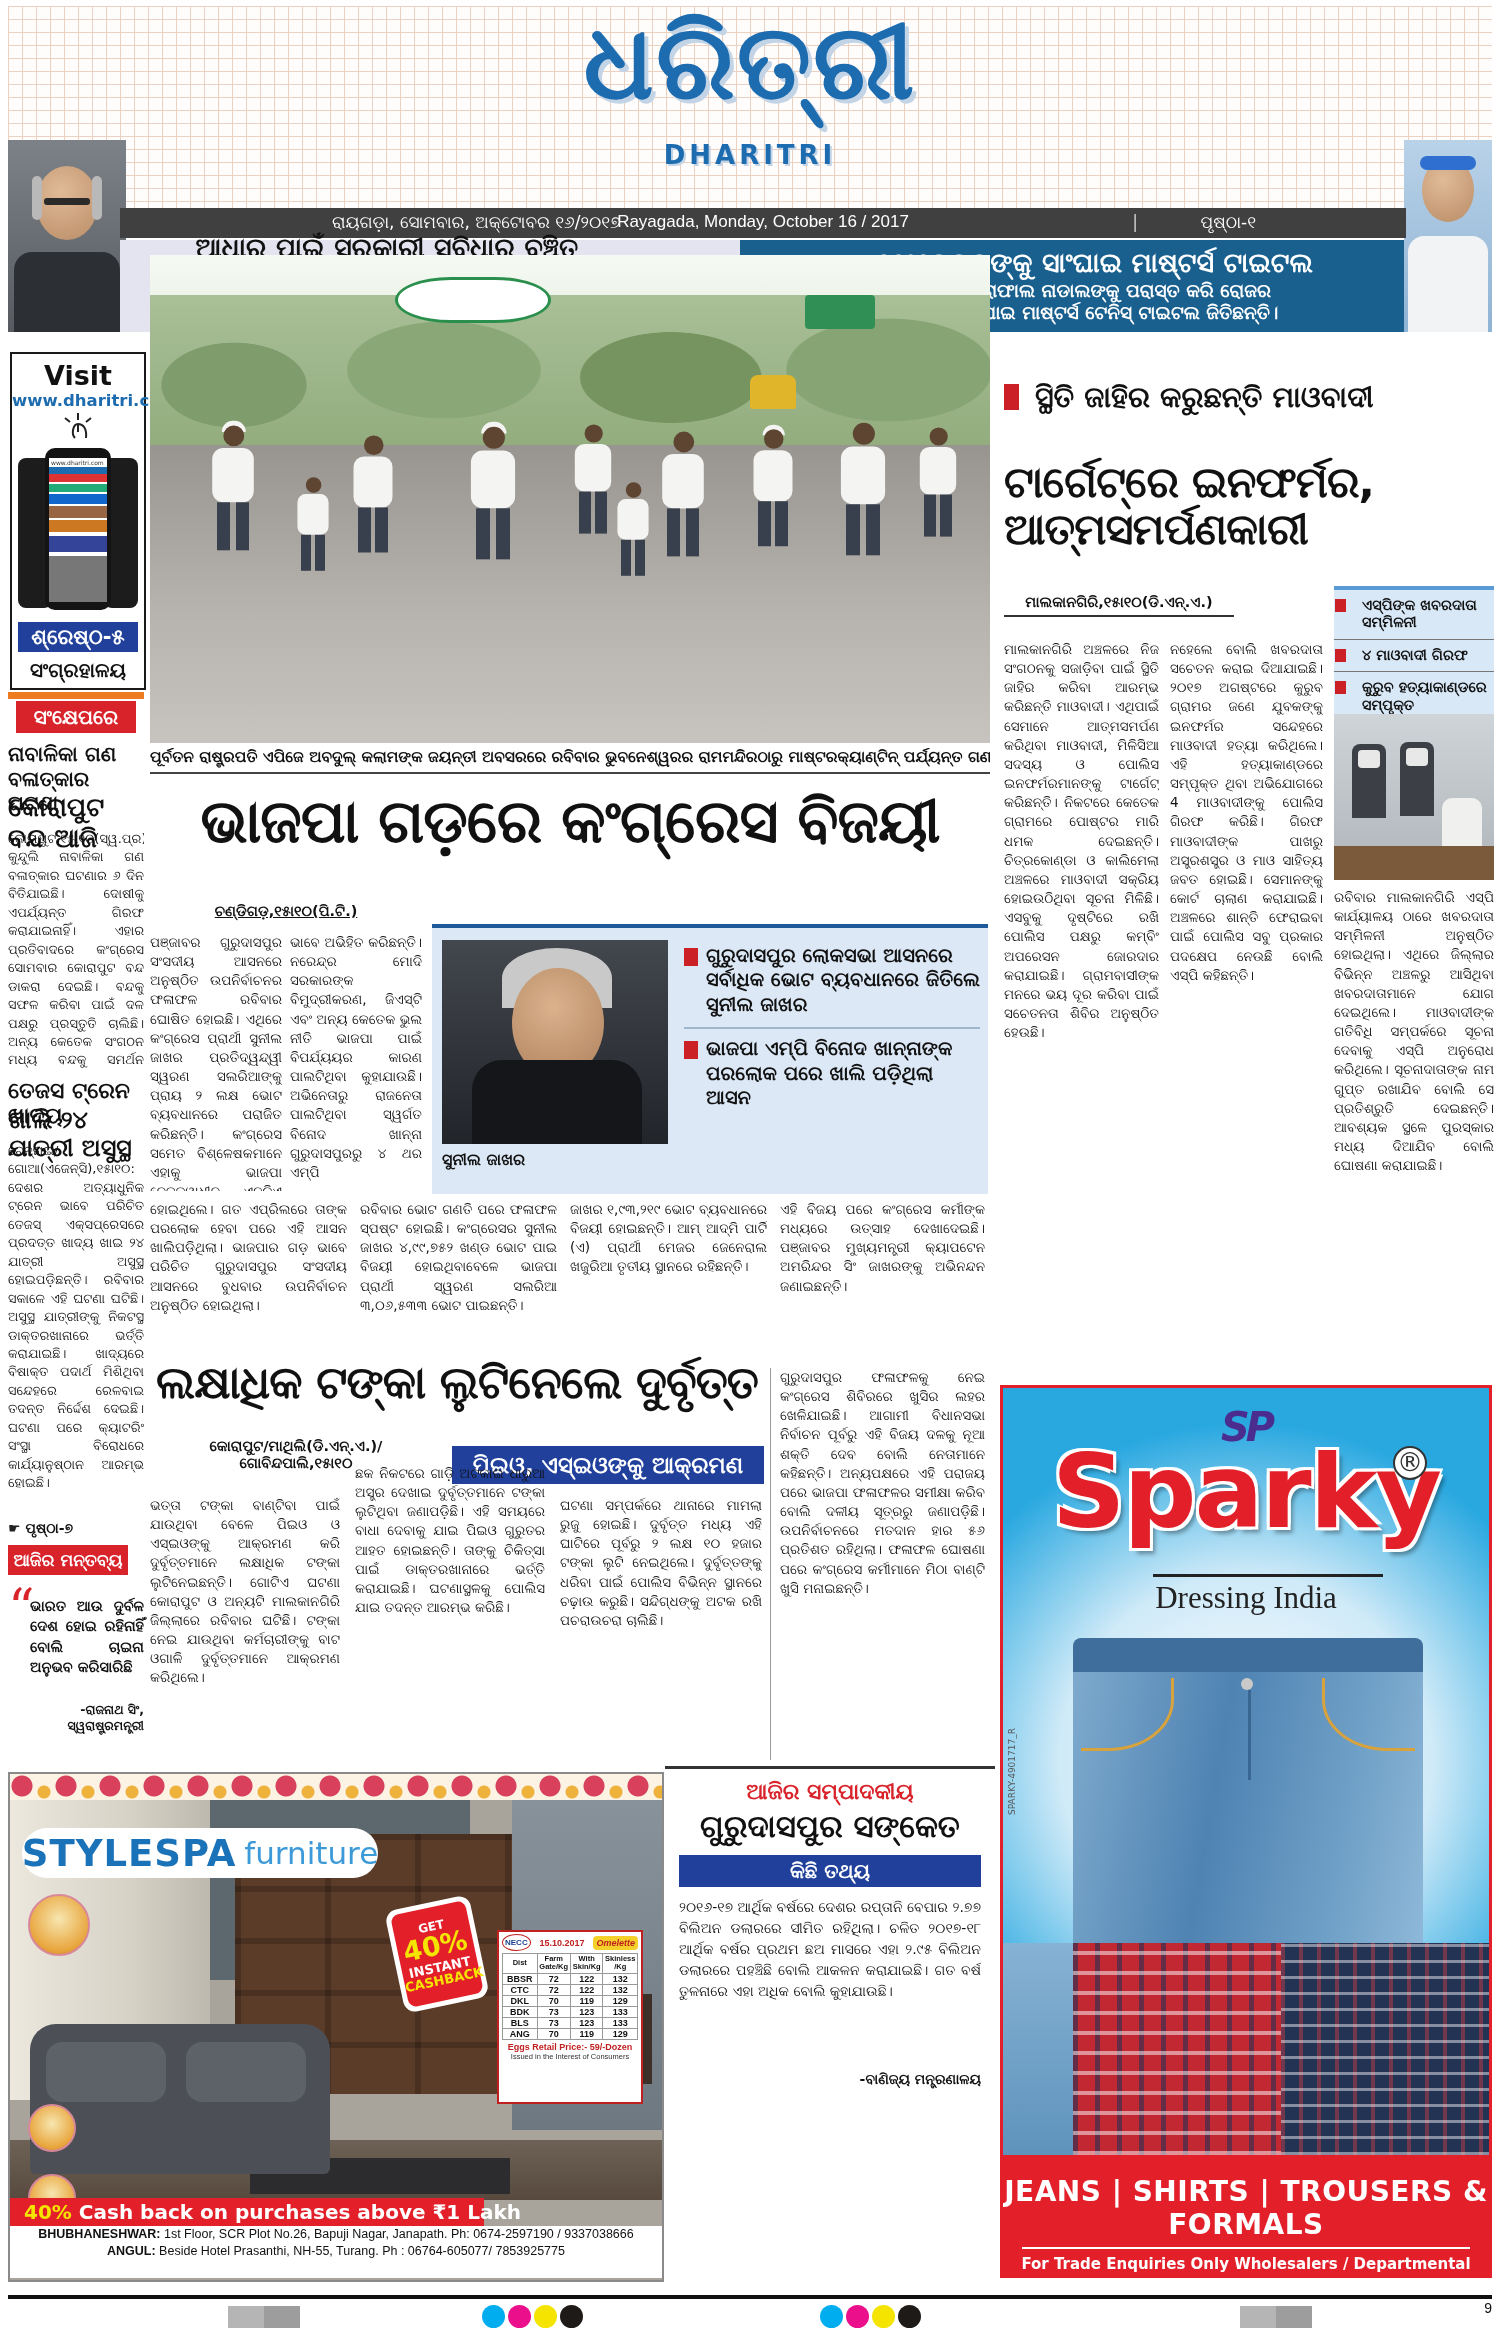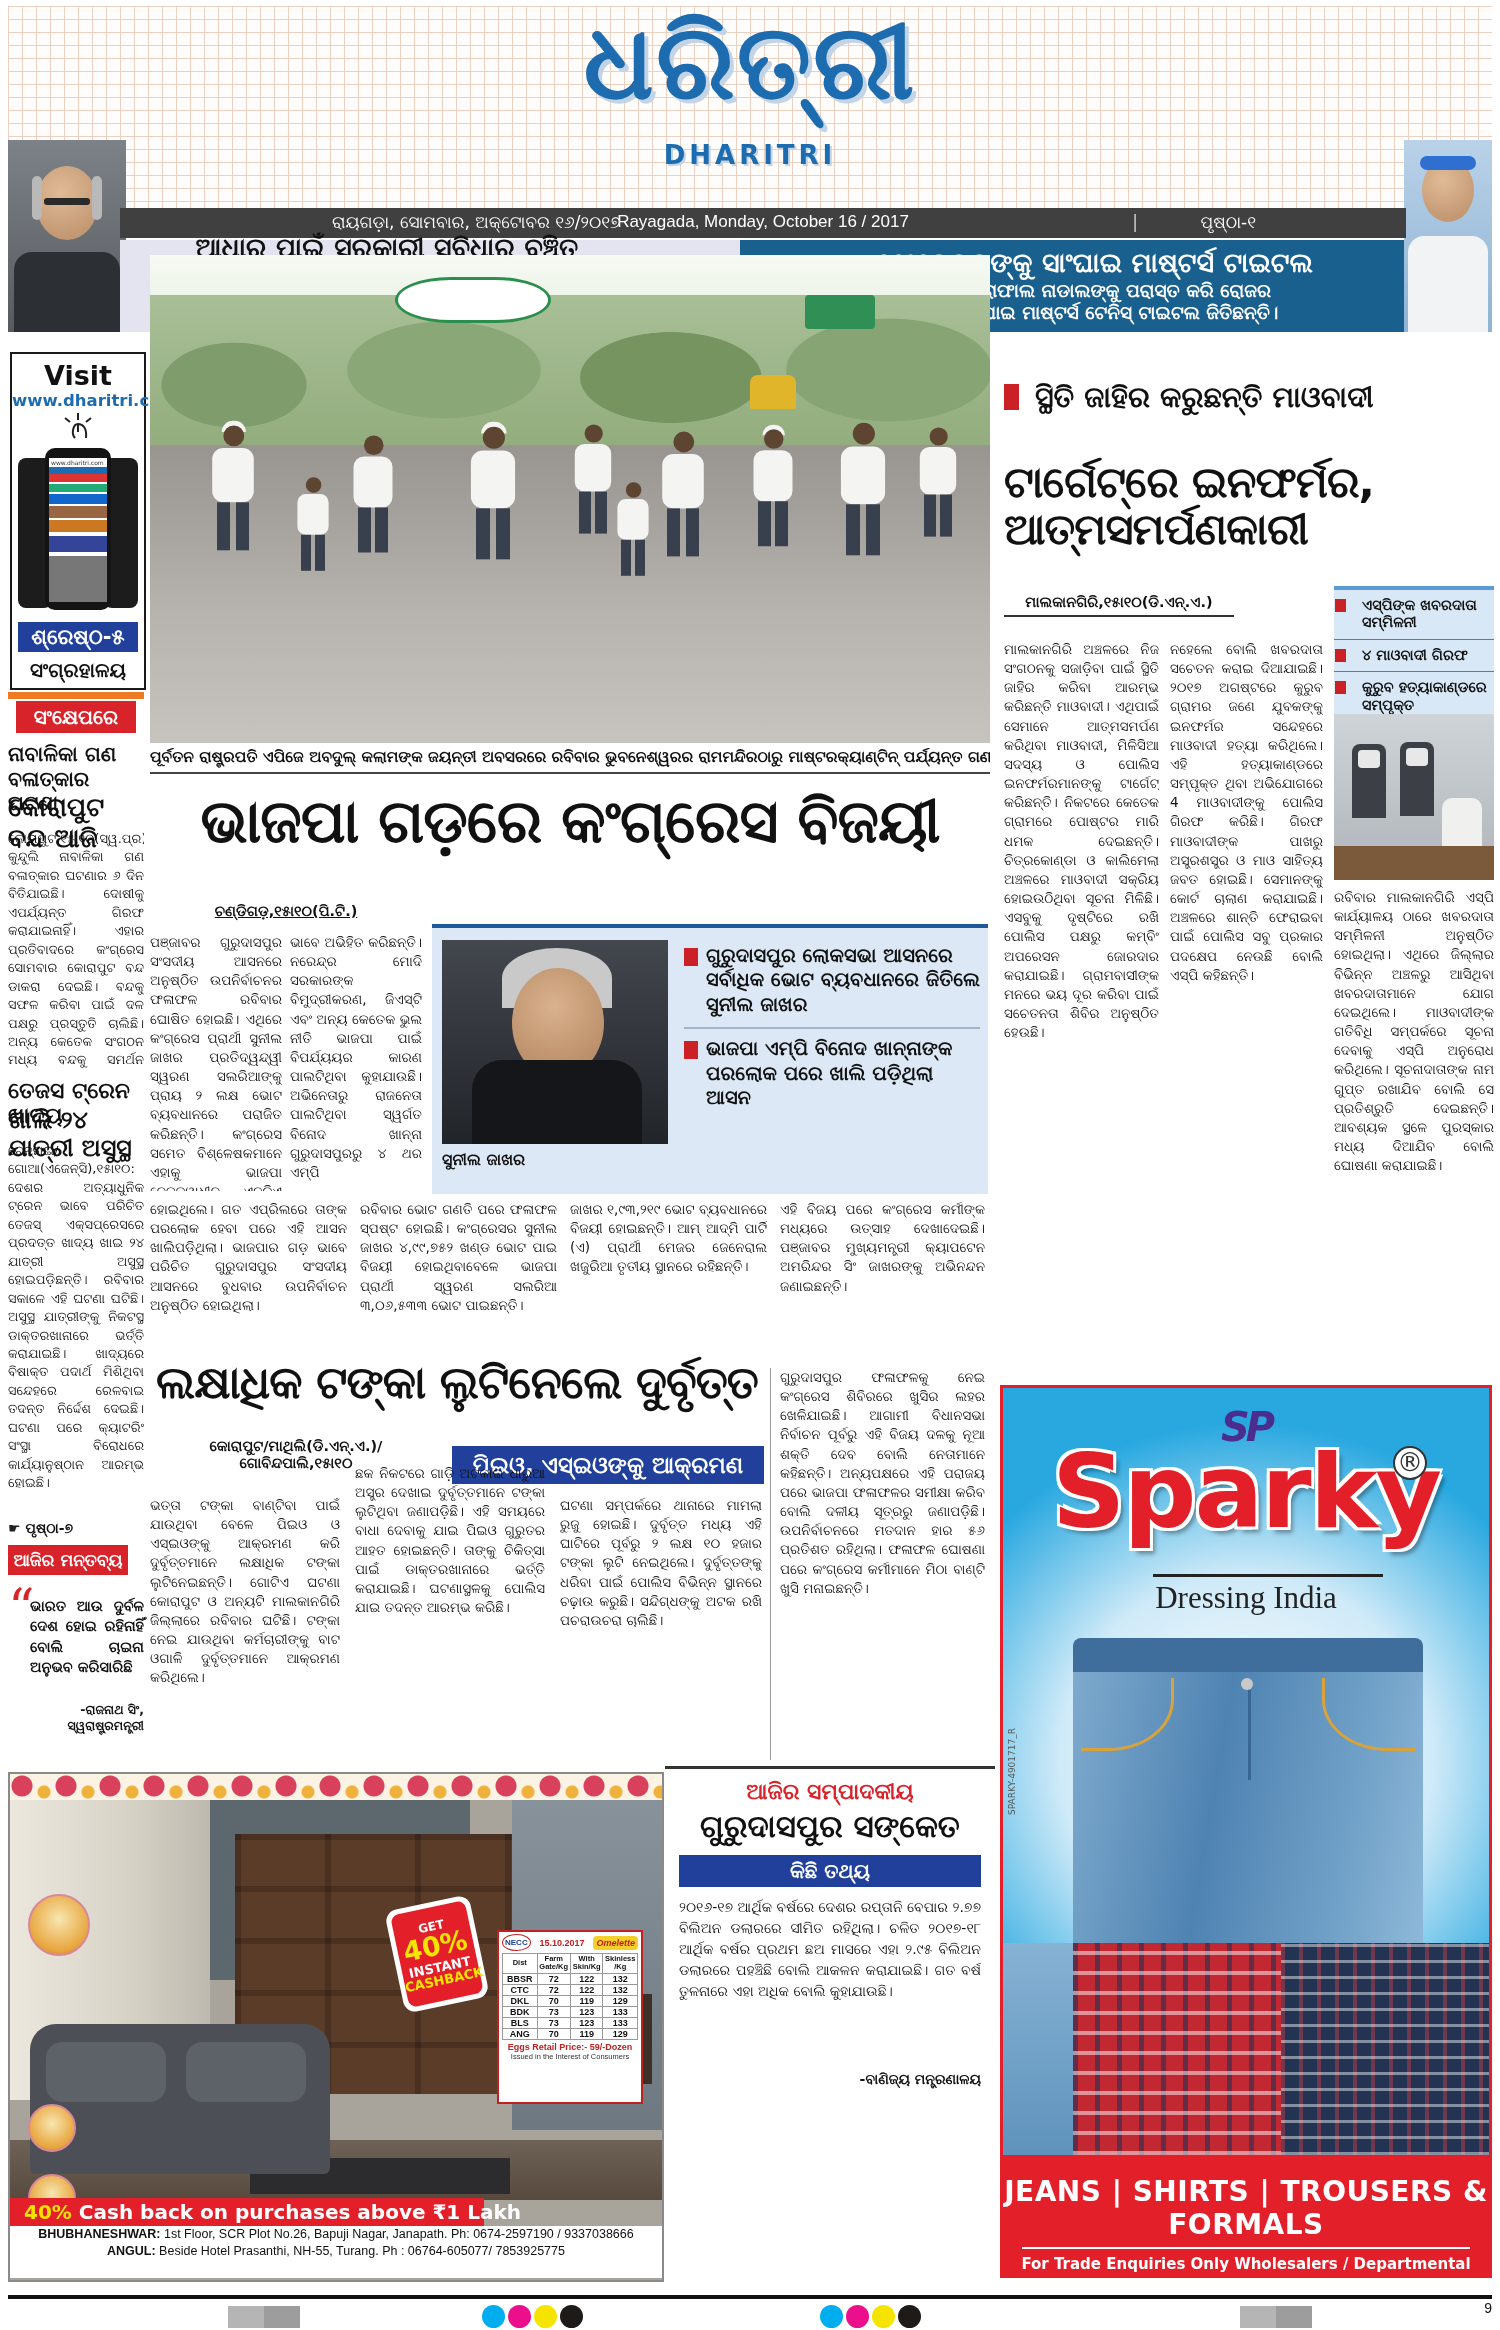--- a/index.html
+++ b/index.html
@@ -489,20 +489,24 @@
     <div class="ss-wall"></div>
     <div class="ss-shelf"></div>
     <div class="ss-right"></div>
     <div class="ss-dining"></div>
     <div class="ss-floor"></div>
     <div class="ss-rug"></div>
     <div class="ss-sofa"></div>
     <div class="ss-diya" style="top:120px;"></div>
     <div class="ss-diya" style="top:330px;width:44px;height:44px;"></div>
     <div class="ss-diya" style="top:400px;width:44px;height:44px;"></div>
+    <div class="ss-logo">
+      <span class="b1">STYLESPA</span>
+      <span class="b2">furniture</span>
+    </div>
     <div class="ss-burst">
       <div class="in">
         <div class="g">GET</div>
         <div class="p">40%</div>
         <div class="i">INSTANT</div>
         <div class="c">CASHBACK</div>
       </div>
     </div>
     <div class="ss-strip">
       <span class="y">40%</span><span> Cash back on purchases above </span><b>₹1 Lakh</b>

